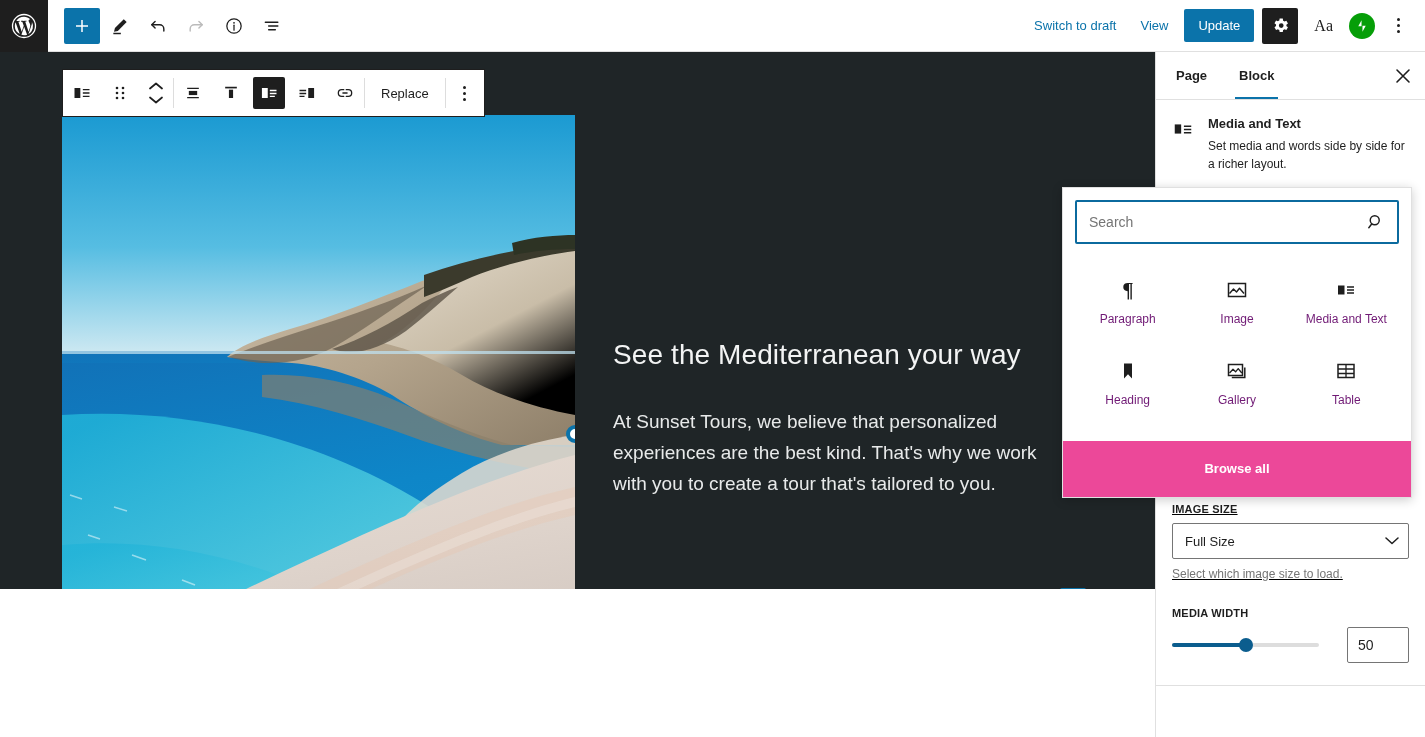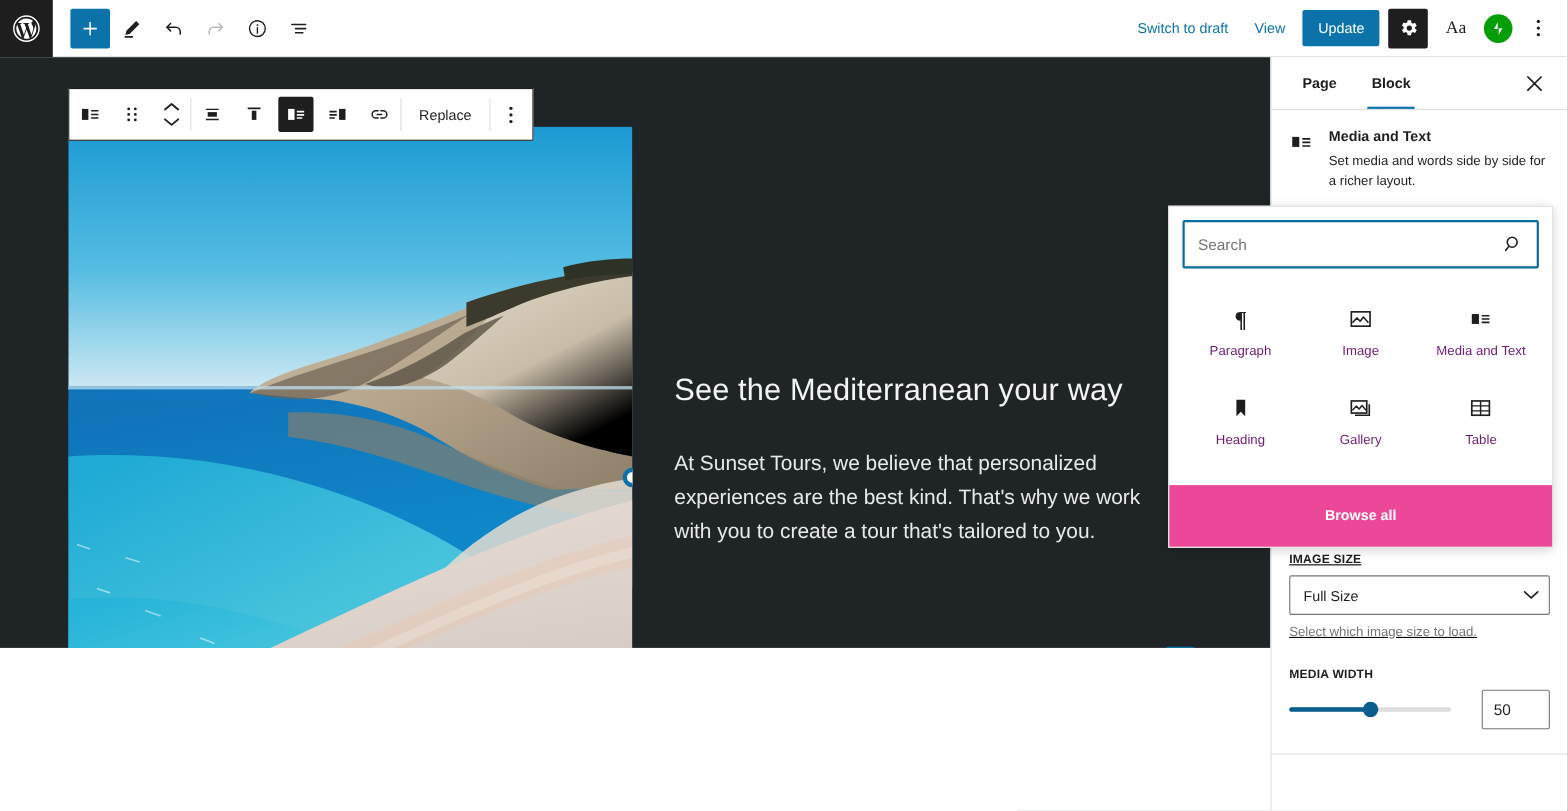--- a/index.html
+++ b/index.html
@@ -85,21 +85,21 @@
     max-width: 440px;
   }
   .canvas-inserter {
     position: absolute; left: 1060px; top: 536px; width: 26px; height: 26px;
     background: #0b73aa; border: none; border-radius: 2px; color: #fff;
     display: flex; align-items: center; justify-content: center; cursor: pointer;
   }
 
   
   .block-toolbar {
-    position: absolute; top: 80px; left: 62px; height: 48px;
+    position: absolute; top: 69px; left: 62px; height: 48px;
     background: #fff; border: 1px solid #1e1e1e; display: flex;
     align-items: stretch; z-index: 20;
   }
   .bt-group { display: flex; align-items: center; }
   .bt-sep { width: 1px; background: #ddd; margin: 8px 0; }
   .bt-btn {
     width: 38px; height: 46px; background: none; border: none;
     display: flex; align-items: center; justify-content: center;
     cursor: pointer; color: #1e1e1e;
   }
@@ -114,21 +114,21 @@
     font-family: "Liberation Sans", sans-serif;
   }
 
   
   .sidebar {
     position: absolute; top: 52px; right: 0; width: 270px; height: 685px;
     background: #fff; border-left: 1px solid #e0e0e0; overflow: hidden;
   }
   .sb-tabs {
     display: flex; align-items: center; height: 48px;
-    border-bottom: 1px solid #e0e0e0; padding: 0 12px; position: relative;
+    border-bottom: 1px solid #e0e0e0; padding: 0 4px; position: relative;
   }
   .sb-tab {
     background: none; border: none; font-size: 13px; font-weight: bold;
     color: #1e1e1e; padding: 0 16px; height: 47px; cursor: pointer;
     font-family: "Liberation Sans", sans-serif; position: relative;
   }
   .sb-tab.active::after {
     content: ""; position: absolute; left: 12px; right: 12px; bottom: 0;
     height: 2px; background: #0b73aa;
   }

